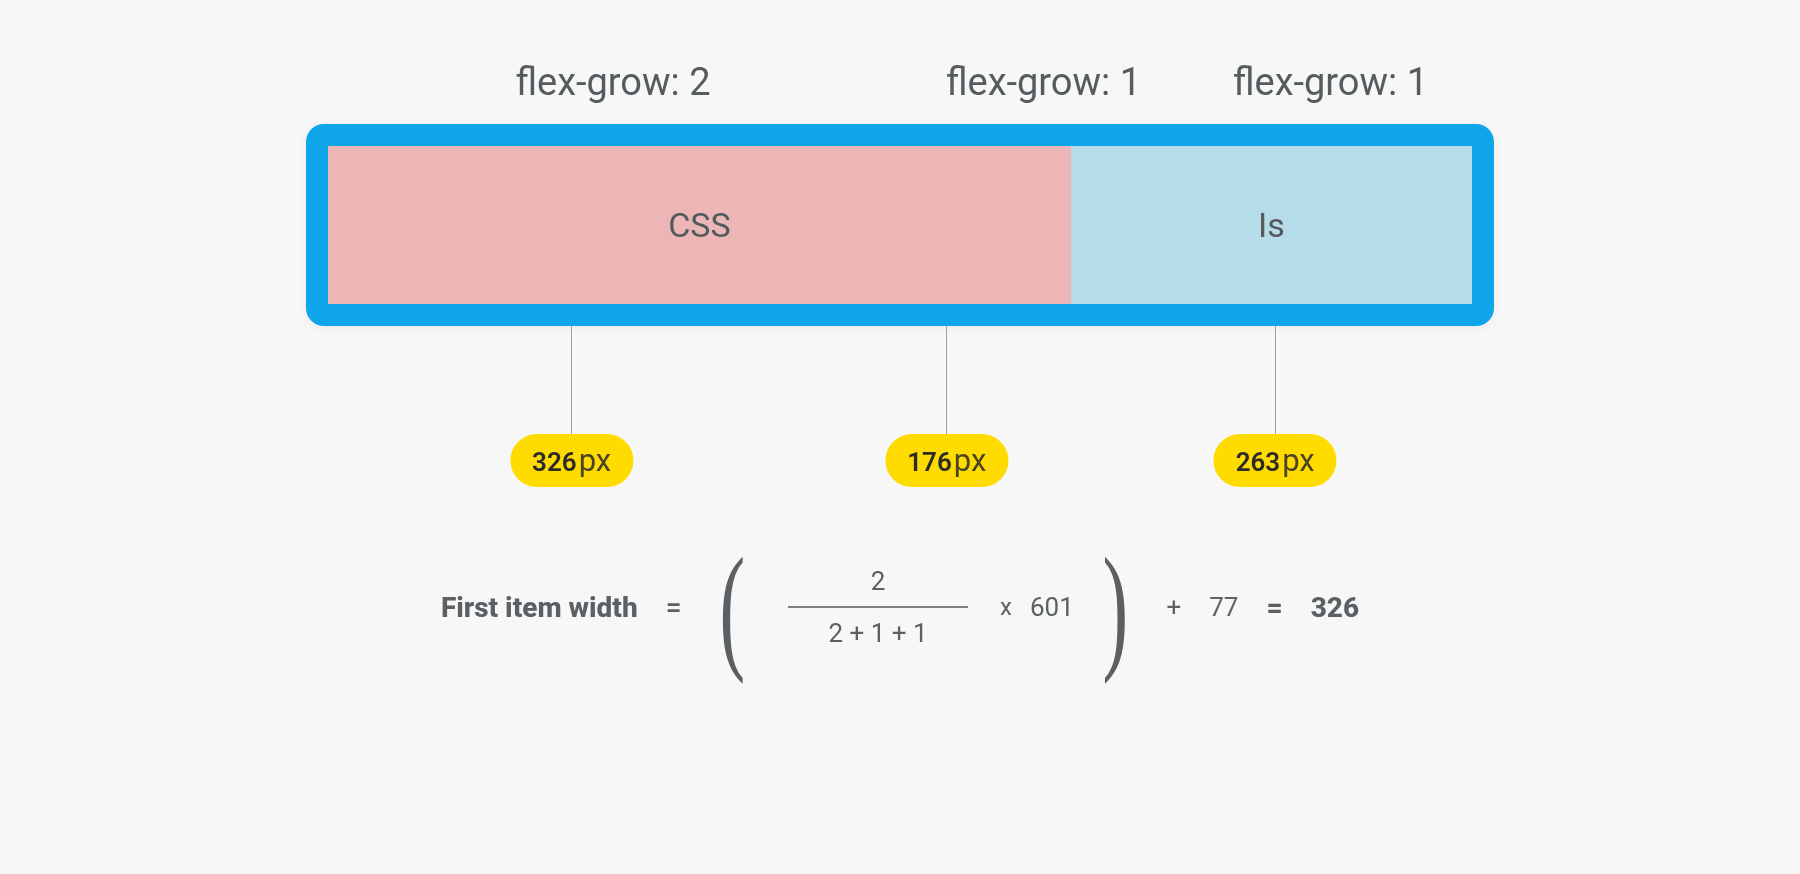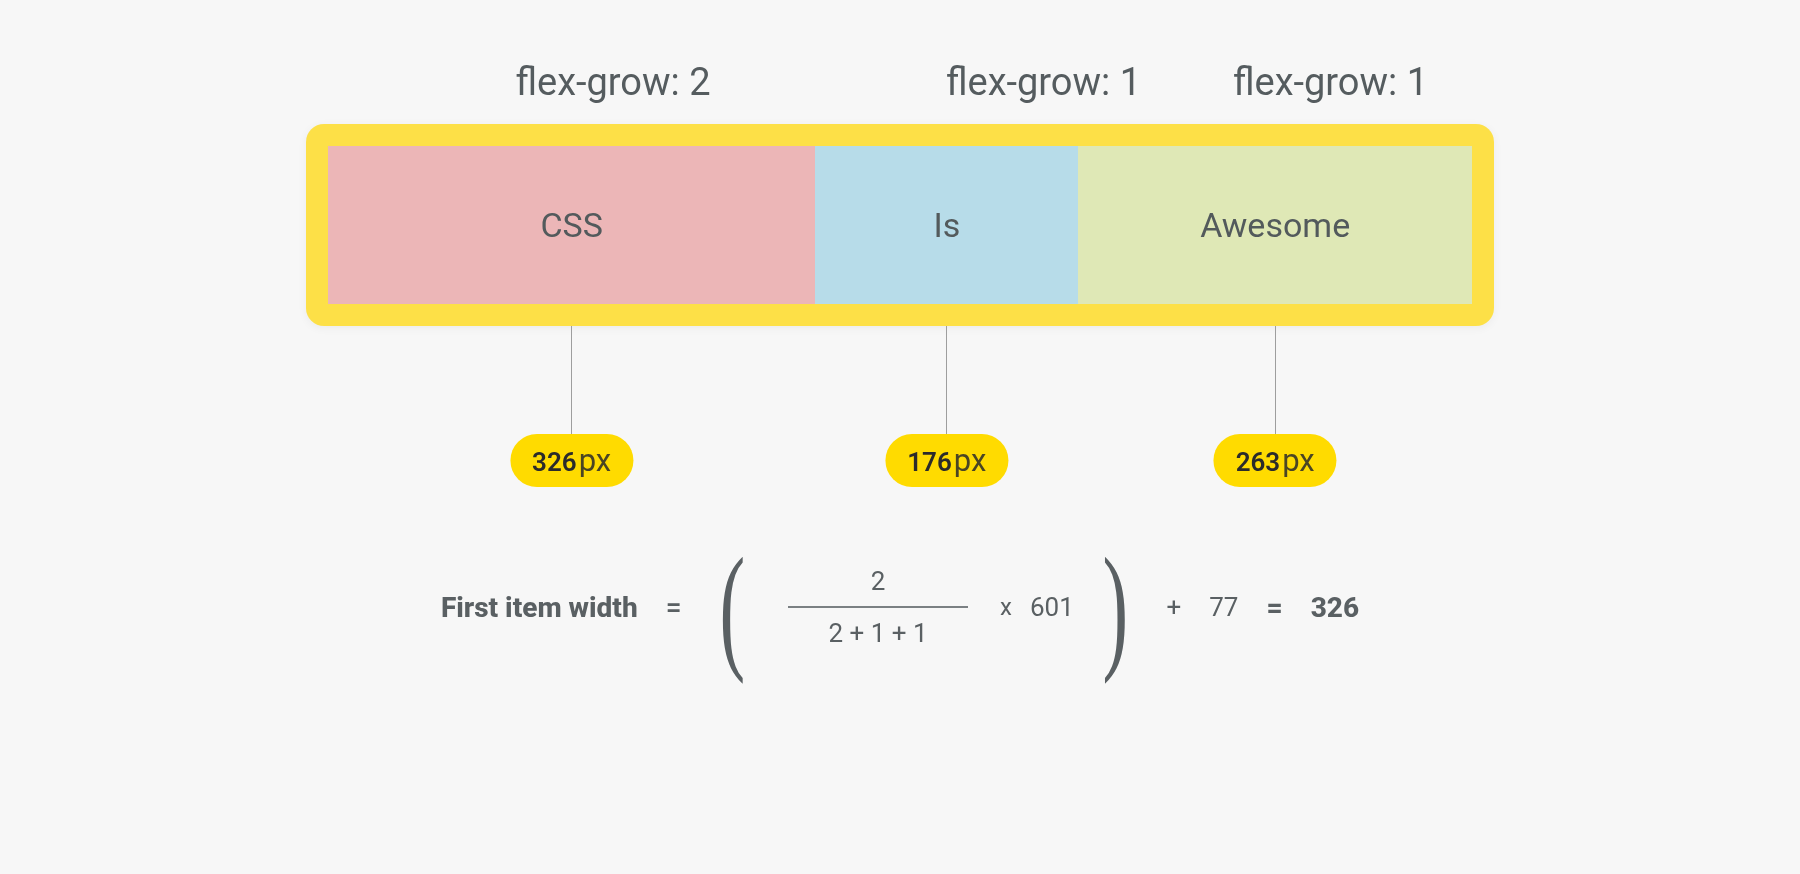--- a/index.html
+++ b/index.html
@@ -31,21 +31,21 @@
       font-size: 38px;
       color: #555c5f;
       text-align: center;
       flex-basis: 0;
     }
     .flex-label.left { flex-grow: 2; }
     .flex-label.mid { flex-grow: 1; }
     .flex-label.right { flex-grow: 1; }
 
     .flex-card {
-      background: #fde047;
+      background: #0ea5e9;
       border-radius: 18px;
       padding: 22px;
       box-shadow: 0 2px 10px rgba(0,0,0,0.05);
       display: flex;
     }
     .flex-item {
       height: 158px;
       display: flex;
       align-items: center;
       justify-content: center;
@@ -144,21 +144,20 @@
 
   <div class="labels-row">
     <div class="flex-label left">flex-grow: 2</div>
     <div class="flex-label mid">flex-grow: 1</div>
     <div class="flex-label right">flex-grow: 1</div>
   </div>
 
   <div class="flex-card">
     <div class="flex-item item-1">CSS</div>
     <div class="flex-item item-2">Is</div>
-    <div class="flex-item item-3">Awesome</div>
   </div>
 
   <div class="pointers">
     <div class="pointer-col col-1">
       <div class="pointer-line"></div>
       <div class="badge">
         <span class="num">326</span>
         <span class="unit">px</span>
       </div>
     </div>

